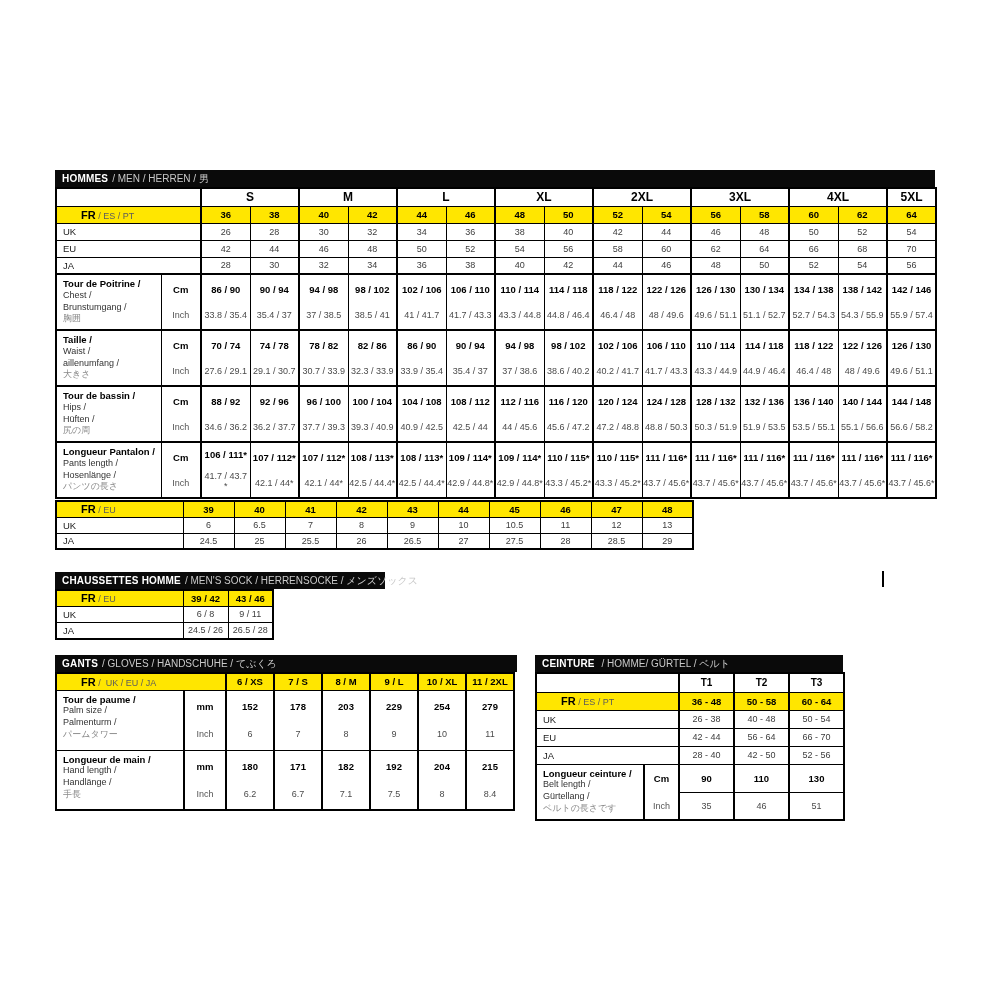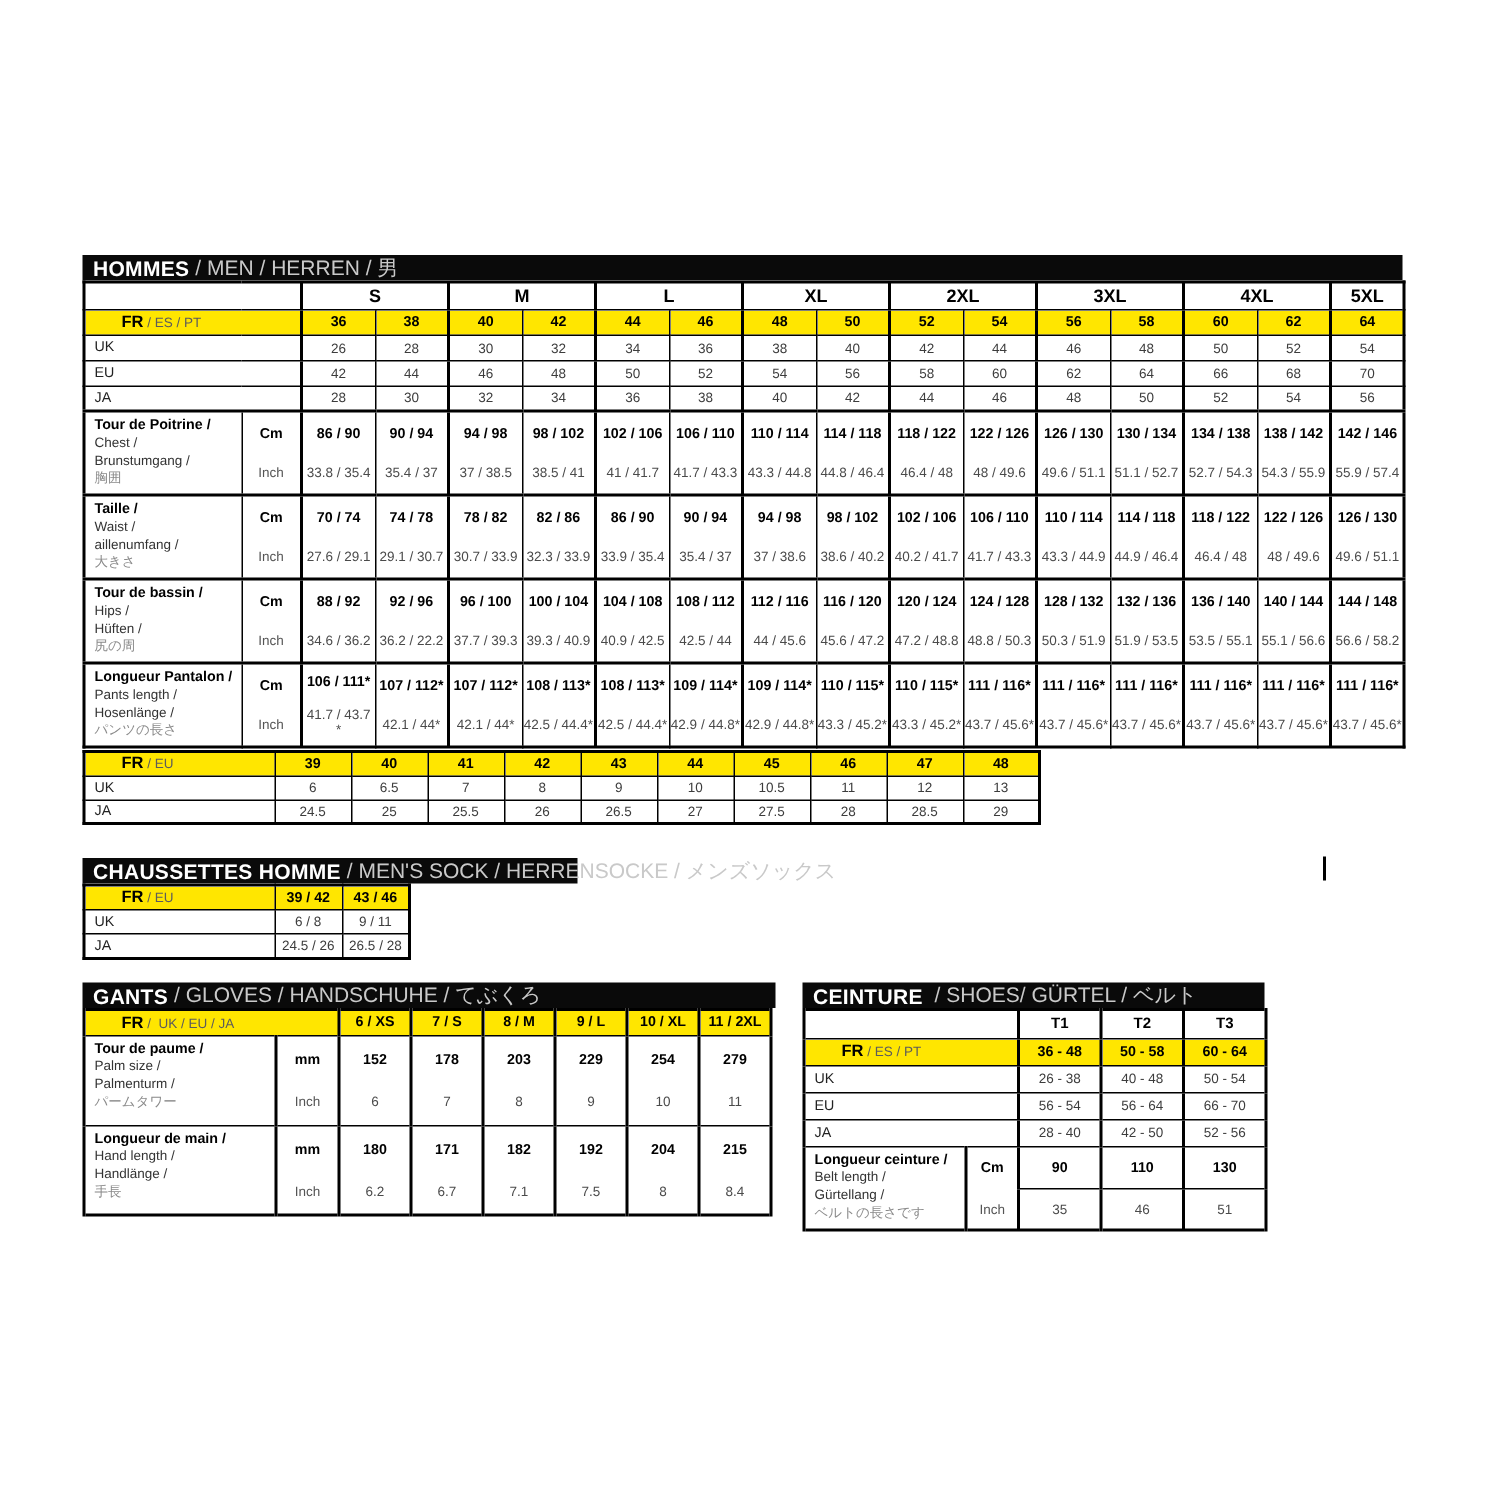--- a/index.html
+++ b/index.html
@@ -1,18 +1,18 @@
 <!DOCTYPE html>
 <html><head>
 <meta charset="utf-8">
 <style>
   html,body{margin:0;padding:0;background:#fff;}
   body{width:1005px;height:1005px;position:relative;font-family:"Liberation Sans","DejaVu Sans",sans-serif;}
   .section{position:absolute;}
-  .bar{background:#0a0a0a;color:#fff;height:17px;display:flex;align-items:center;padding-left:7px;box-sizing:border-box;font-size:14px;white-space:pre;}
+  .bar{background:#0a0a0a;color:#fff;height:17px;display:flex;align-items:center;padding-left:7px;box-sizing:border-box;font-size:10px;white-space:pre;}
   .bar .t{font-weight:bold;letter-spacing:.2px;}
   .bar .s{color:#c9c9c9;margin-left:4px;font-weight:normal;}
   table{border-collapse:collapse;table-layout:fixed;border:2px solid #000;background:#fff;}
   td{border:1px solid #000;padding:0;text-align:center;vertical-align:middle;font-size:9px;color:#3c3c3c;overflow:hidden;}
   table.heavy td{border-left-width:2px;border-right-width:2px;}
   .gl{border-left-width:2px !important;}
   tr.grp-row{height:18px;}
   .grpc{font-size:12px;font-weight:bold;color:#000;}
   tr.ylw td{background:#ffe600;}
   tr.h17{height:17px;} tr.h16{height:16px;} tr.h18{height:18px;} tr.h19{height:19px;} tr.h28{height:28px;}
@@ -363,21 +363,21 @@
           </td>
     <td class="gl">
             <div class="vwrap">
               <div class="cmv">88 / 92</div>
               <div class="inv">34.6 / 36.2</div>
             </div>
           </td>
           <td class="">
             <div class="vwrap">
               <div class="cmv">92 / 96</div>
-              <div class="inv">36.2 / 22.2</div>
+              <div class="inv">36.2 / 37.7</div>
             </div>
           </td>
           <td class="gl">
             <div class="vwrap">
               <div class="cmv">96 / 100</div>
               <div class="inv">37.7 / 39.3</div>
             </div>
           </td>
           <td class="">
             <div class="vwrap">
@@ -763,21 +763,21 @@
             </div>
           </td>
         </tr>
   </tbody>
     </table>
 </div>
 
 <div class="section" style="left:535px;top:655px;">
   <div class="bar" style="width:308px;">
     <span class="t">CEINTURE</span>
-    <span class="s"> / SHOES/ GÜRTEL / ベルト</span>
+    <span class="s"> / HOMME/ GÜRTEL / ベルト</span>
   </div>
   <table class="heavy" style="width:308px;">
     <colgroup>
         <col style="width:108px;">
         <col style="width:35px;">
         <col span="3" style="width:55px;">
       </colgroup>
     <tbody>
         <tr class="h19">
       <td colspan="2" class="blank"></td>
@@ -792,21 +792,21 @@
           <td class="yv">60 - 64</td>
         </tr>
     <tr class="h18">
       <td colspan="2" class="rowlab">UK</td>
     <td class="c">26 - 38</td>
           <td class="c">40 - 48</td>
           <td class="c">50 - 54</td>
         </tr>
     <tr class="h18">
       <td colspan="2" class="rowlab">EU</td>
-    <td class="c">56 - 54</td>
+    <td class="c">42 - 44</td>
           <td class="c">56 - 64</td>
           <td class="c">66 - 70</td>
         </tr>
     <tr class="h18">
       <td colspan="2" class="rowlab">JA</td>
     <td class="c">28 - 40</td>
           <td class="c">42 - 50</td>
           <td class="c">52 - 56</td>
         </tr>
     <tr class="h28">

